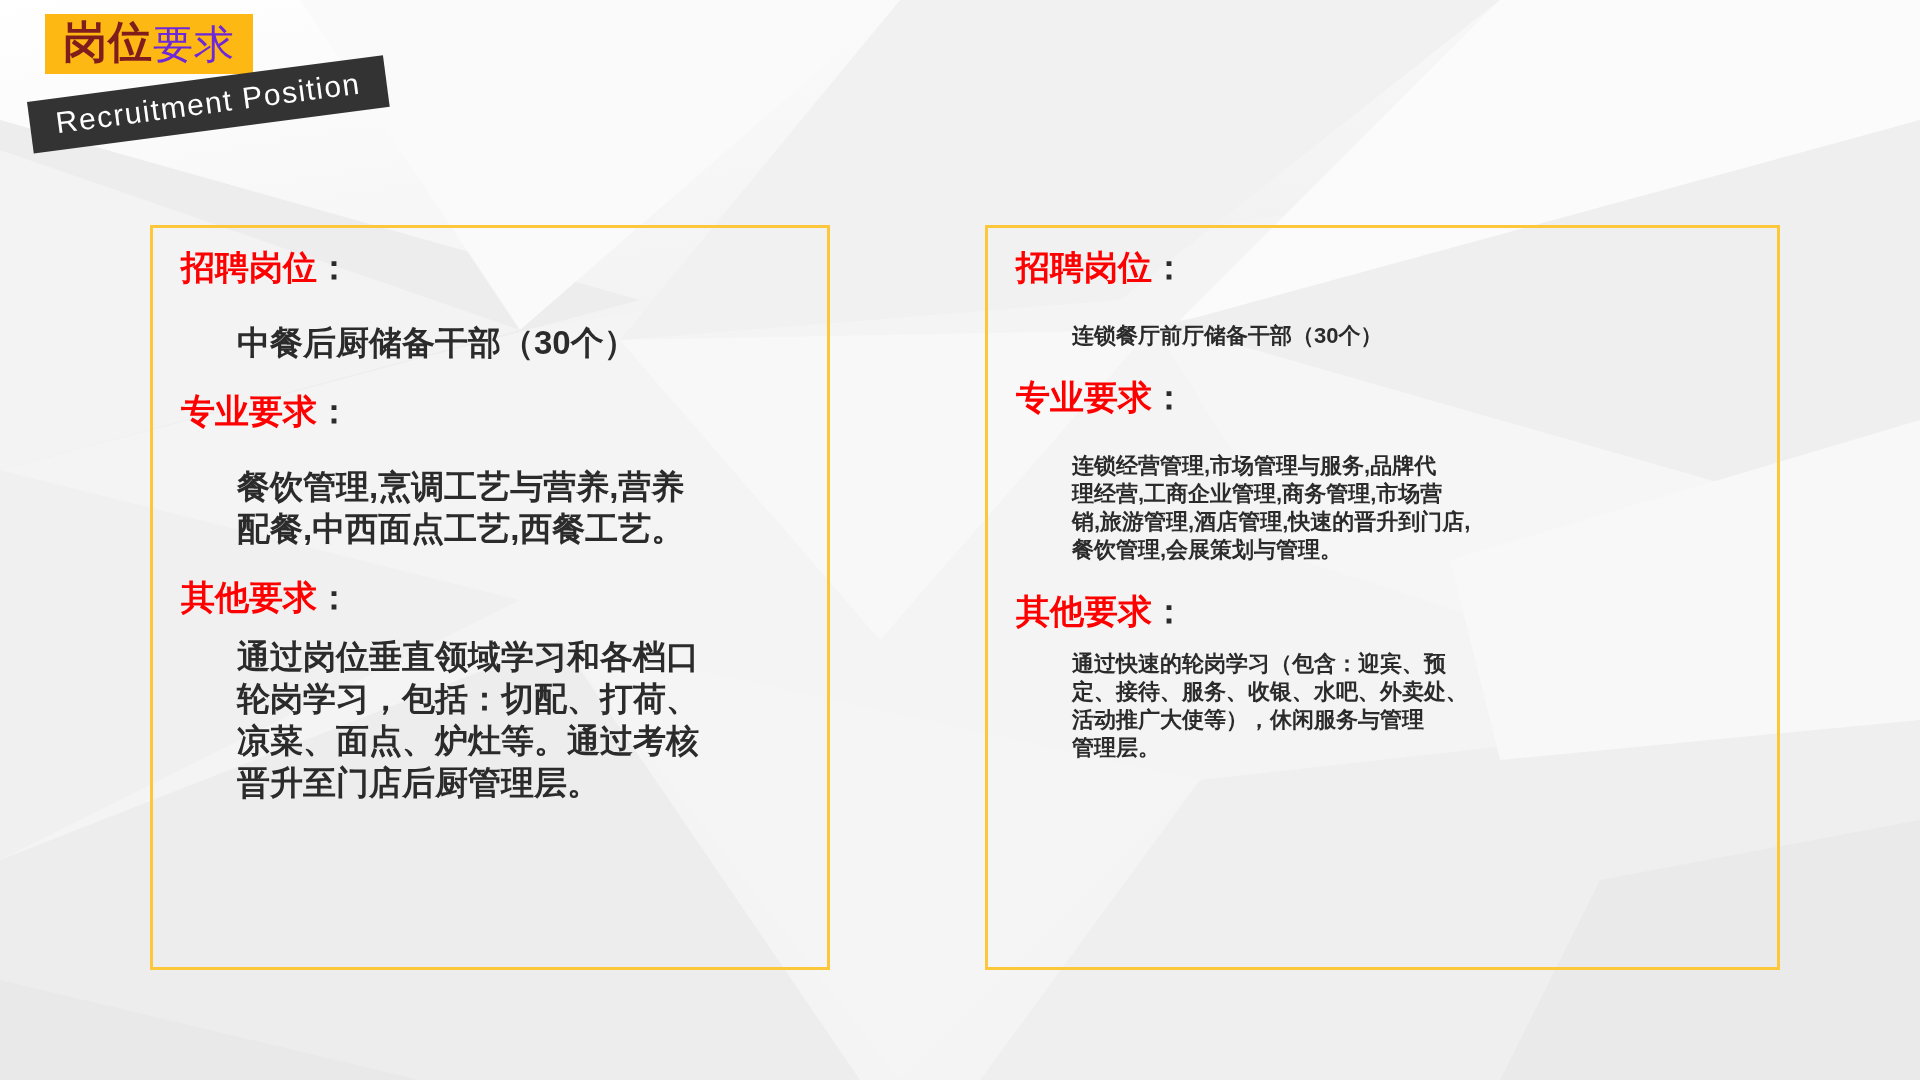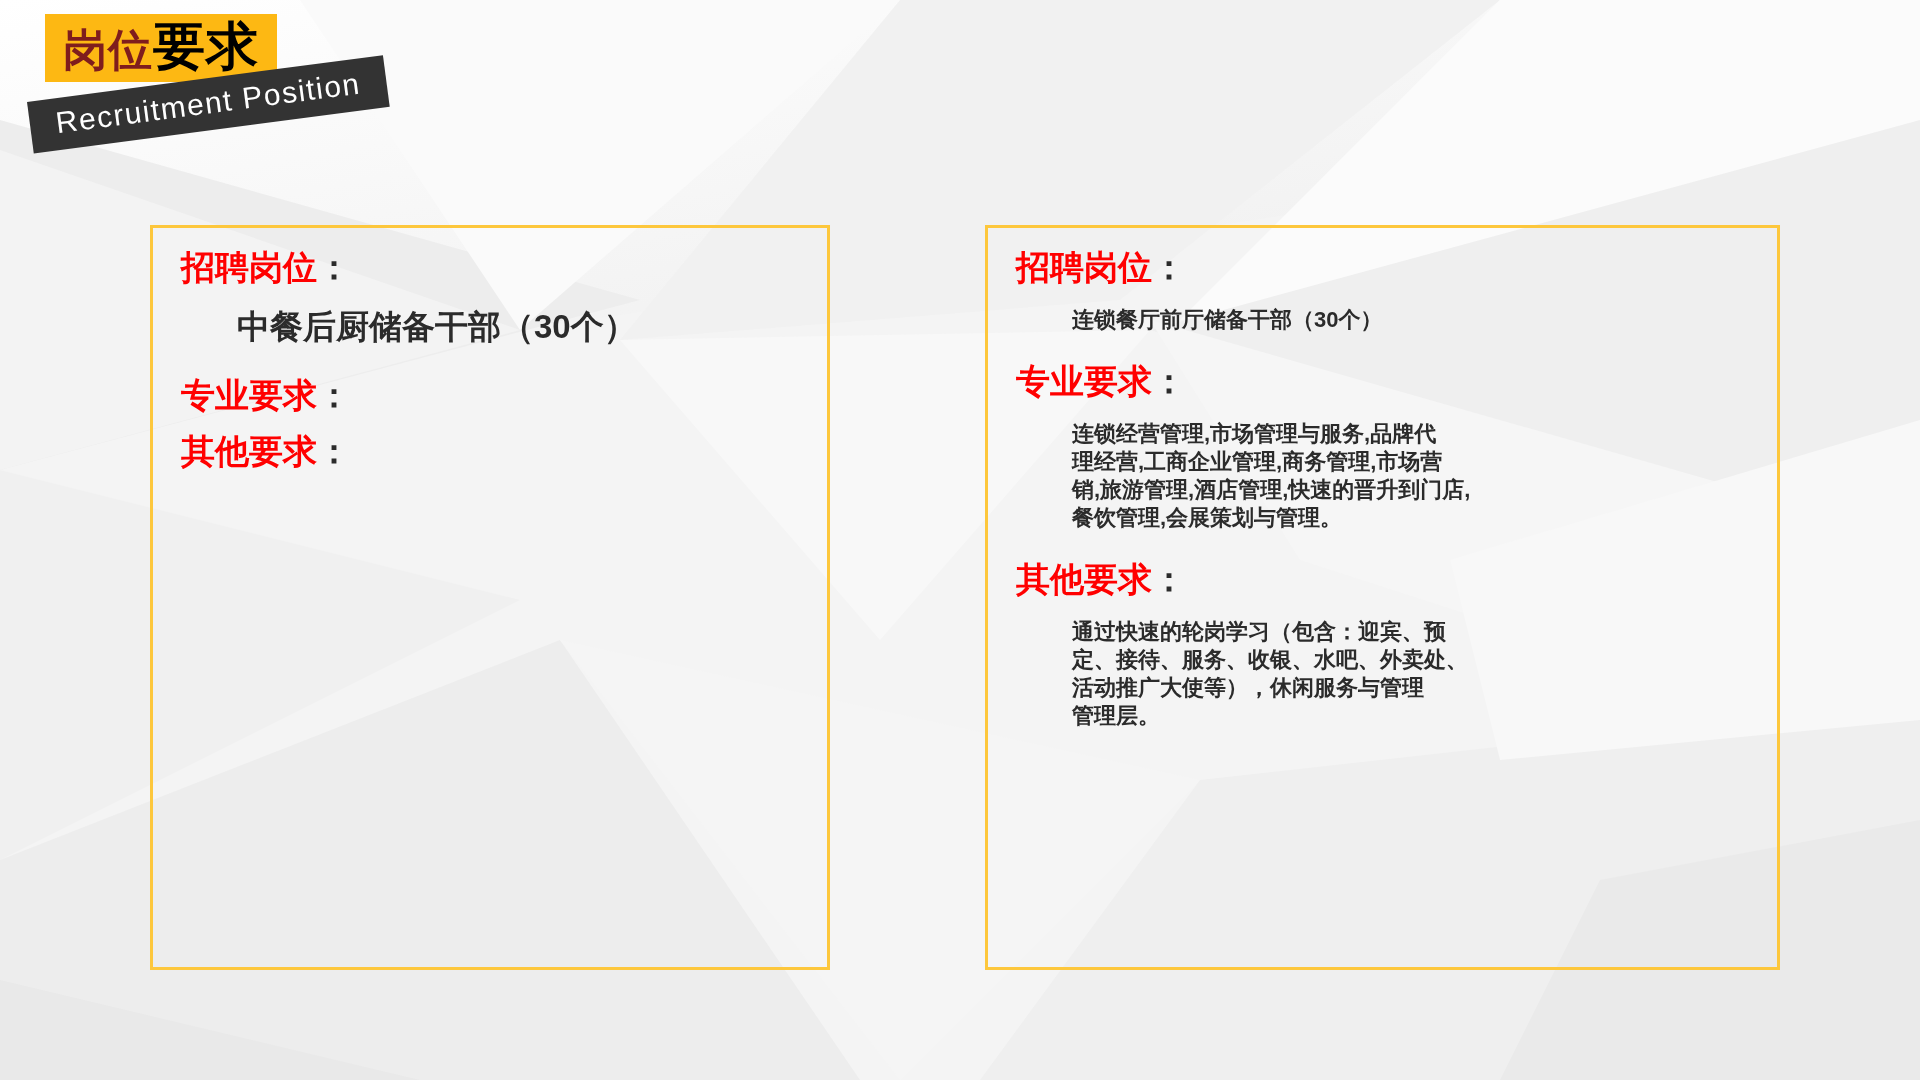--- a/index.html
+++ b/index.html
@@ -40,23 +40,23 @@
   }
   #title-cn-main {
     font-size: 44px;
     font-weight: bold;
     color: #7f1d1d;
     letter-spacing: 1px;
     vertical-align: bottom;
     text-align: right;
   }
   #title-cn-sub {
-    font-size: 52px;
-    font-weight: bold;
-    color: #000000;
+    font-size: 40px;
+    font-weight: normal;
+    color: #6d28d9;
     letter-spacing: 1px;
     vertical-align: bottom;
   }
   #title-sub-banner {
     position: absolute;
     left: -18px;
     top: 88px;
     background: #333333;
     color: #ffffff;
     font-size: 30px;
@@ -97,21 +97,21 @@
 
   .section-body {
     color: #2b2b2b;
     font-weight: bold;
     font-size: 33px;
     line-height: 1.28;
     margin: 0 0 22px 0;
     padding-left: 56px;
     white-space: pre-wrap;
   }
-  .gap-md { margin-bottom: 30px; }
+  .gap-md { margin-bottom: 30px; margin-top: 16px; }
 
   
   #card-left .section-body  { font-size: 33px; }
   #card-right .section-body { font-size: 22px; }
 
   .spacer-14 { height: 14px; }
 </style>
 </head>
 <body>
 
@@ -162,25 +162,31 @@
     <div class="section-label">
       <span>招聘岗位</span><span class="colon">：</span>
     </div>
     <div class="spacer-14"></div>
     <div class="section-body gap-md">中餐后厨储备干部（30个）</div>
 
     <div class="section-label">
       <span>专业要求</span><span class="colon">：</span>
     </div>
     <div class="spacer-14"></div>
+    <div class="section-body gap-md">餐饮管理,烹调工艺与营养,营养
+配餐,中西面点工艺,西餐工艺。</div>
 
     <div class="section-label">
       <span>其他要求</span><span class="colon">：</span>
     </div>
     <div class="spacer-14"></div>
+    <div class="section-body">通过岗位垂直领域学习和各档口
+轮岗学习，包括：切配、打荷、
+凉菜、面点、炉灶等。通过考核
+晋升至门店后厨管理层。</div>
 
   </div>
 </div>
 
 <div class="card" id="card-right">
   <div class="card-inner">
 
     <div class="section-label">
       <span>招聘岗位</span><span class="colon">：</span>
     </div>

